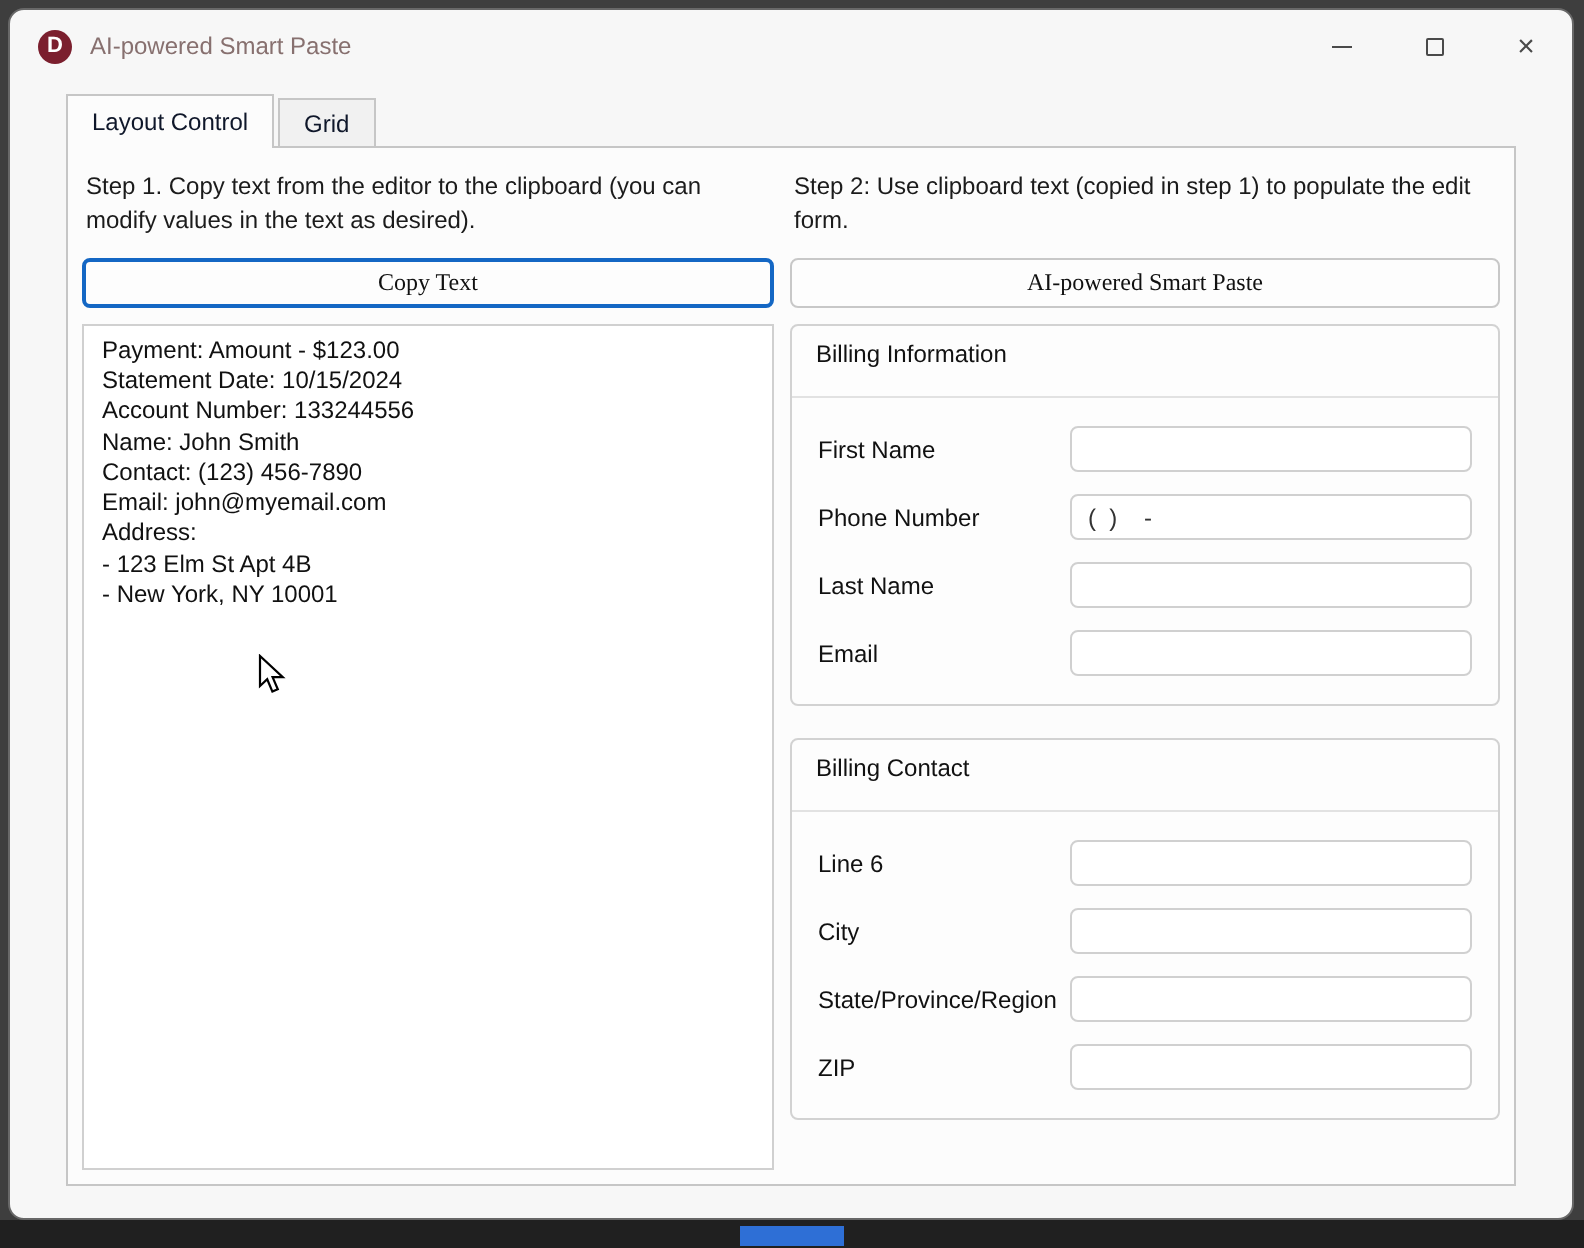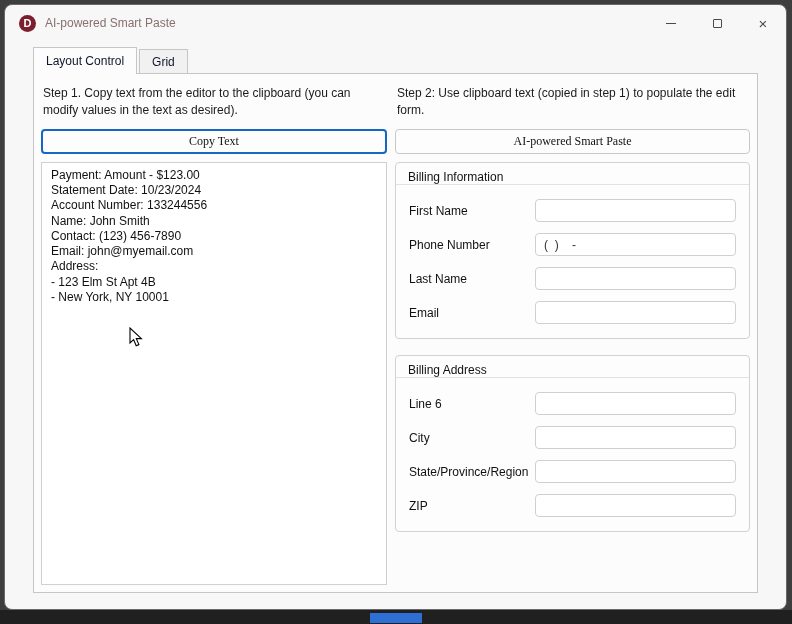--- a/index.html
+++ b/index.html
@@ -79,21 +79,21 @@
     padding:5px 9px; white-space:pre-line; overflow:hidden;
   }
 
   
   .group {
     border:1px solid #d2d2d2; border-radius:4px; background:#fdfdfd;
     margin-top:8px; flex-shrink:0;
   }
   .group + .group { margin-top:16px; }
   .group-header {
-    padding:7px 12px 0 12px; font-size:12px; color:#111;
+    padding:7px 12px 14px 12px; font-size:12px; color:#111;
     border-bottom:1px solid #e2e2e2;
   }
   .group-body { padding:14px 13px; display:flex; flex-direction:column; gap:11px; }
   .field-row { display:flex; align-items:center; height:23px; }
   .field-label { width:126px; flex-shrink:0; font-size:12px; color:#111; }
   .field-input {
     flex:1; height:23px; min-width:0;
     border:1px solid #d0d0d0; border-radius:4px; background:#fff;
     font-size:12px; color:#333; padding:0 8px;
     font-family:"Liberation Sans", sans-serif; outline:none;
@@ -129,21 +129,21 @@
       <div class="tab active">Layout Control</div>
       <div class="tab inactive">Grid</div>
     </div>
 
     <div class="tab-panel">
 
       <div class="col-left">
         <div class="instruction">Step 1. Copy text from the editor to the clipboard (you can modify values in the text as desired).</div>
         <button class="btn focused">Copy Text</button>
         <div class="memo">Payment: Amount - $123.00
-Statement Date: 10/23/2024
+Statement Date: 10/15/2024
 Account Number: 133244556
 Name: John Smith
 Contact: (123) 456-7890
 Email: john@myemail.com
 Address:
 - 123 Elm St Apt 4B
 - New York, NY 10001</div>
       </div>
 
       <div class="col-right">
@@ -166,21 +166,21 @@
               <input class="field-input" value="" style="">
             </div>
             <div class="field-row">
               <span class="field-label">Email</span>
               <input class="field-input" value="" style="">
             </div>
           </div>
         </div>
 
         <div class="group">
-          <div class="group-header">Billing Address</div>
+          <div class="group-header">Billing Contact</div>
           <div class="group-body">
             <div class="field-row">
               <span class="field-label">Line 6</span>
               <input class="field-input" value="" style="">
             </div>
             <div class="field-row">
               <span class="field-label">City</span>
               <input class="field-input" value="" style="">
             </div>
             <div class="field-row">

